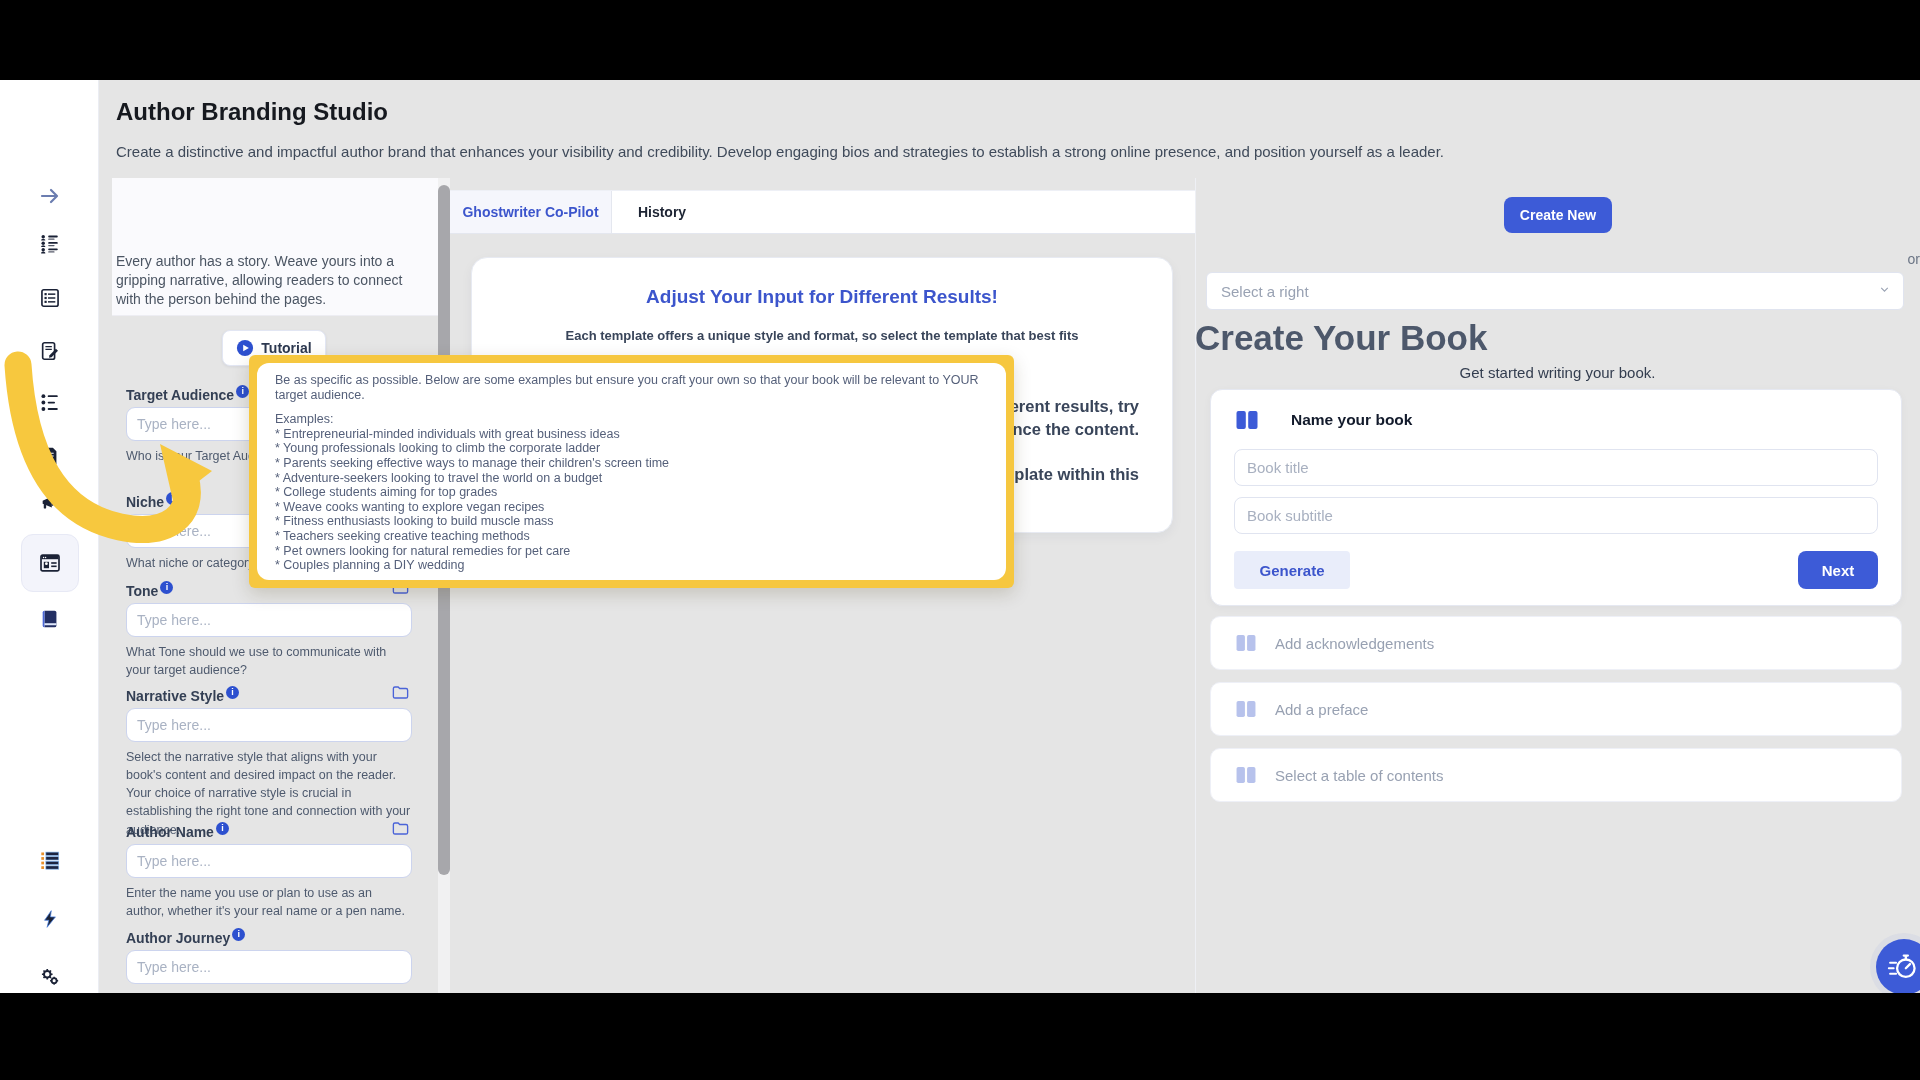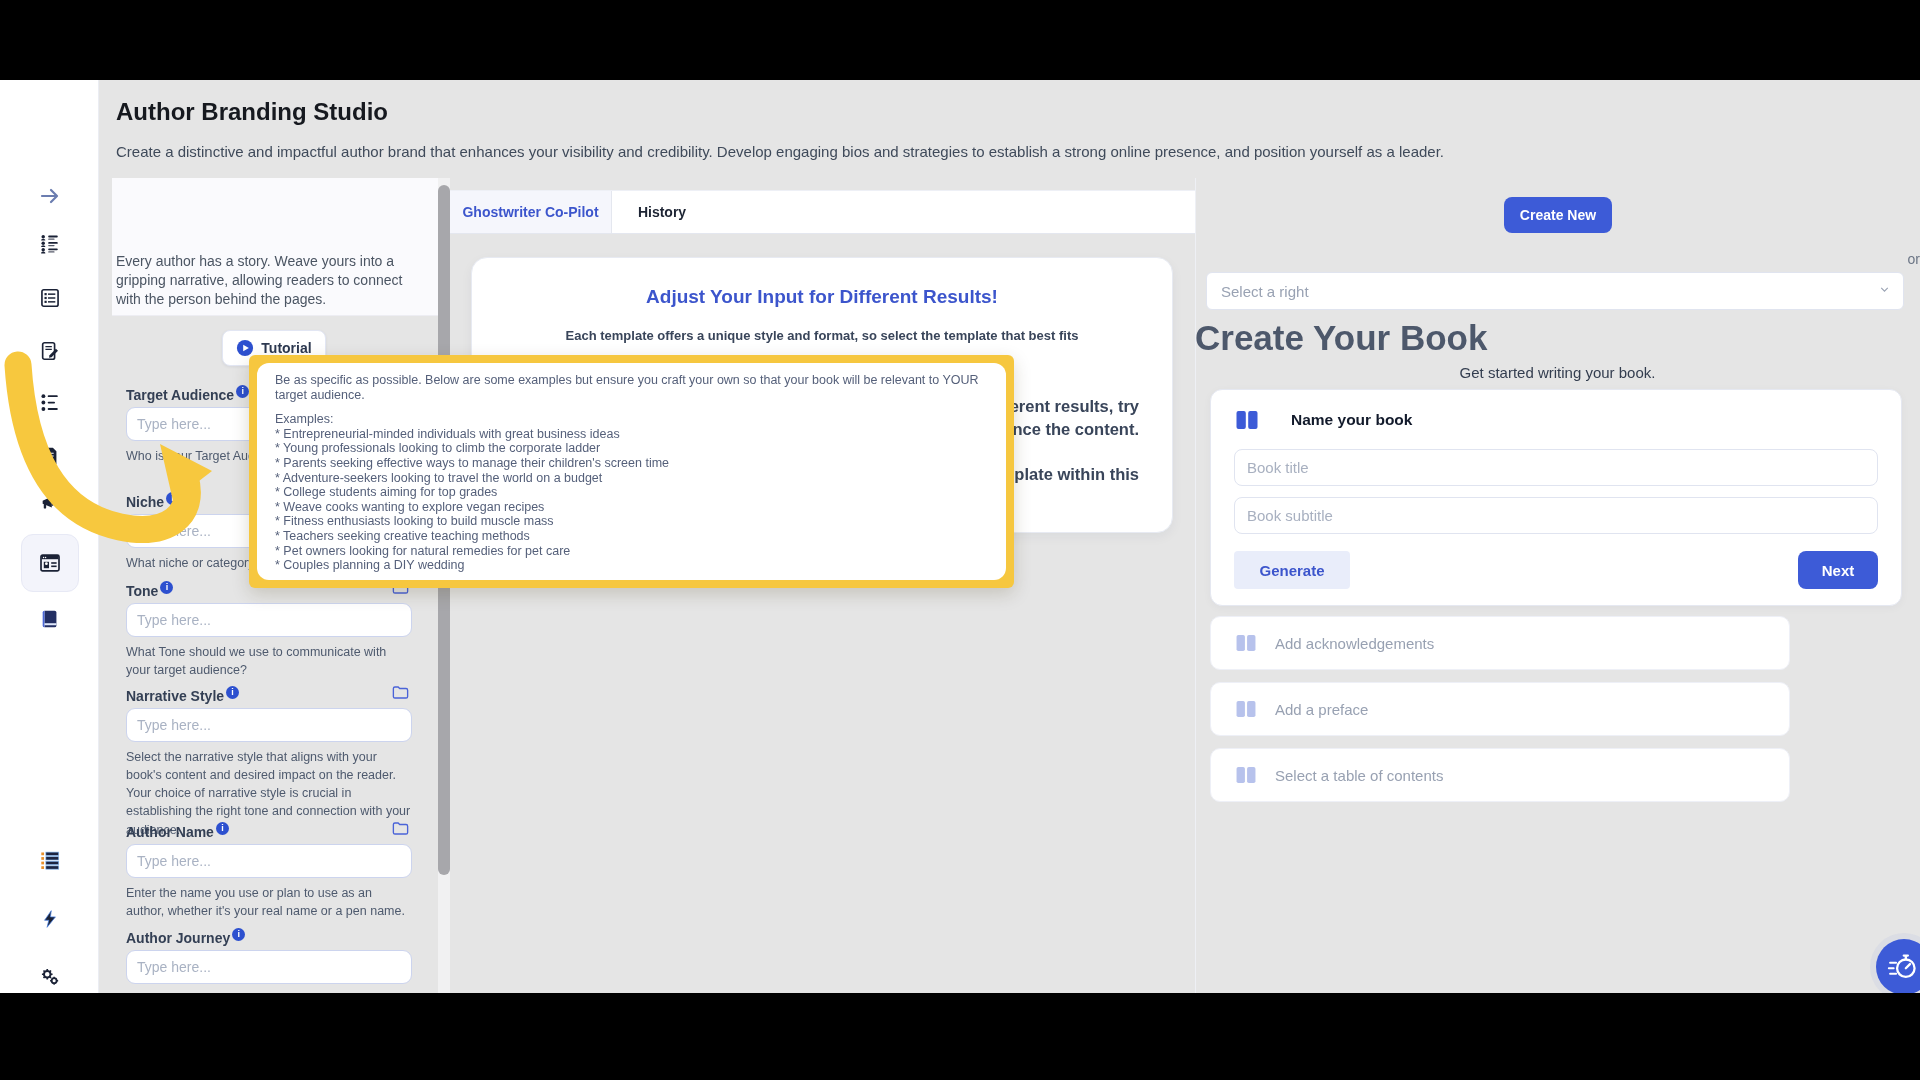--- a/index.html
+++ b/index.html
@@ -73,21 +73,21 @@
   .name-card{position:absolute;left:1210px;top:389px;width:692px;height:217px;background:#fff;border:1px solid #e5e8f1;
              border-radius:12px;box-shadow:0 2px 8px rgba(25,35,80,.04);box-sizing:border-box;}
   .nc-head{position:absolute;left:24px;top:20px;display:flex;align-items:center;gap:32px;}
   .nc-head span{font-size:15.5px;font-weight:bold;color:#121a2b;}
   .nc-input{position:absolute;left:23px;width:644px;height:37px;border:1px solid #e0e4f0;border-radius:8px;
             padding:0 12px;box-sizing:border-box;font-size:15px;font-family:"Liberation Sans",sans-serif;color:#333;outline:none;}
   .nc-input::placeholder{color:#a8b0c0;}
   .gen-btn{position:absolute;left:23px;top:161px;width:116px;height:38px;background:#e9edfa;color:#3c55cc;
            font-size:15px;font-weight:bold;border:none;border-radius:4px;cursor:pointer;font-family:"Liberation Sans",sans-serif;}
   .next-btn{position:absolute;left:587px;top:161px;width:80px;height:38px;font-size:15px;}
-  .opt-card{position:absolute;left:1210px;width:580px;height:54px;border:1px solid #eef0f7;border-radius:10px;
+  .opt-card{position:absolute;left:1210px;width:692px;height:54px;border:1px solid #eef0f7;border-radius:10px;
             background:#fff;display:flex;align-items:center;padding-left:24px;box-sizing:border-box;cursor:pointer;}
   .opt-card span{margin-left:18px;font-size:15px;color:#98a1b2;}
   .fab{position:absolute;left:1876px;top:939px;width:56px;height:56px;border-radius:50%;background:#3d5bd7;
        display:flex;align-items:center;justify-content:center;z-index:10;cursor:pointer;box-shadow:0 0 0 6px rgba(200,205,225,.35);}
   
   .anno{position:absolute;left:0;top:345px;z-index:40;pointer-events:none;}
 </style>
 </head>
 <body>
 

